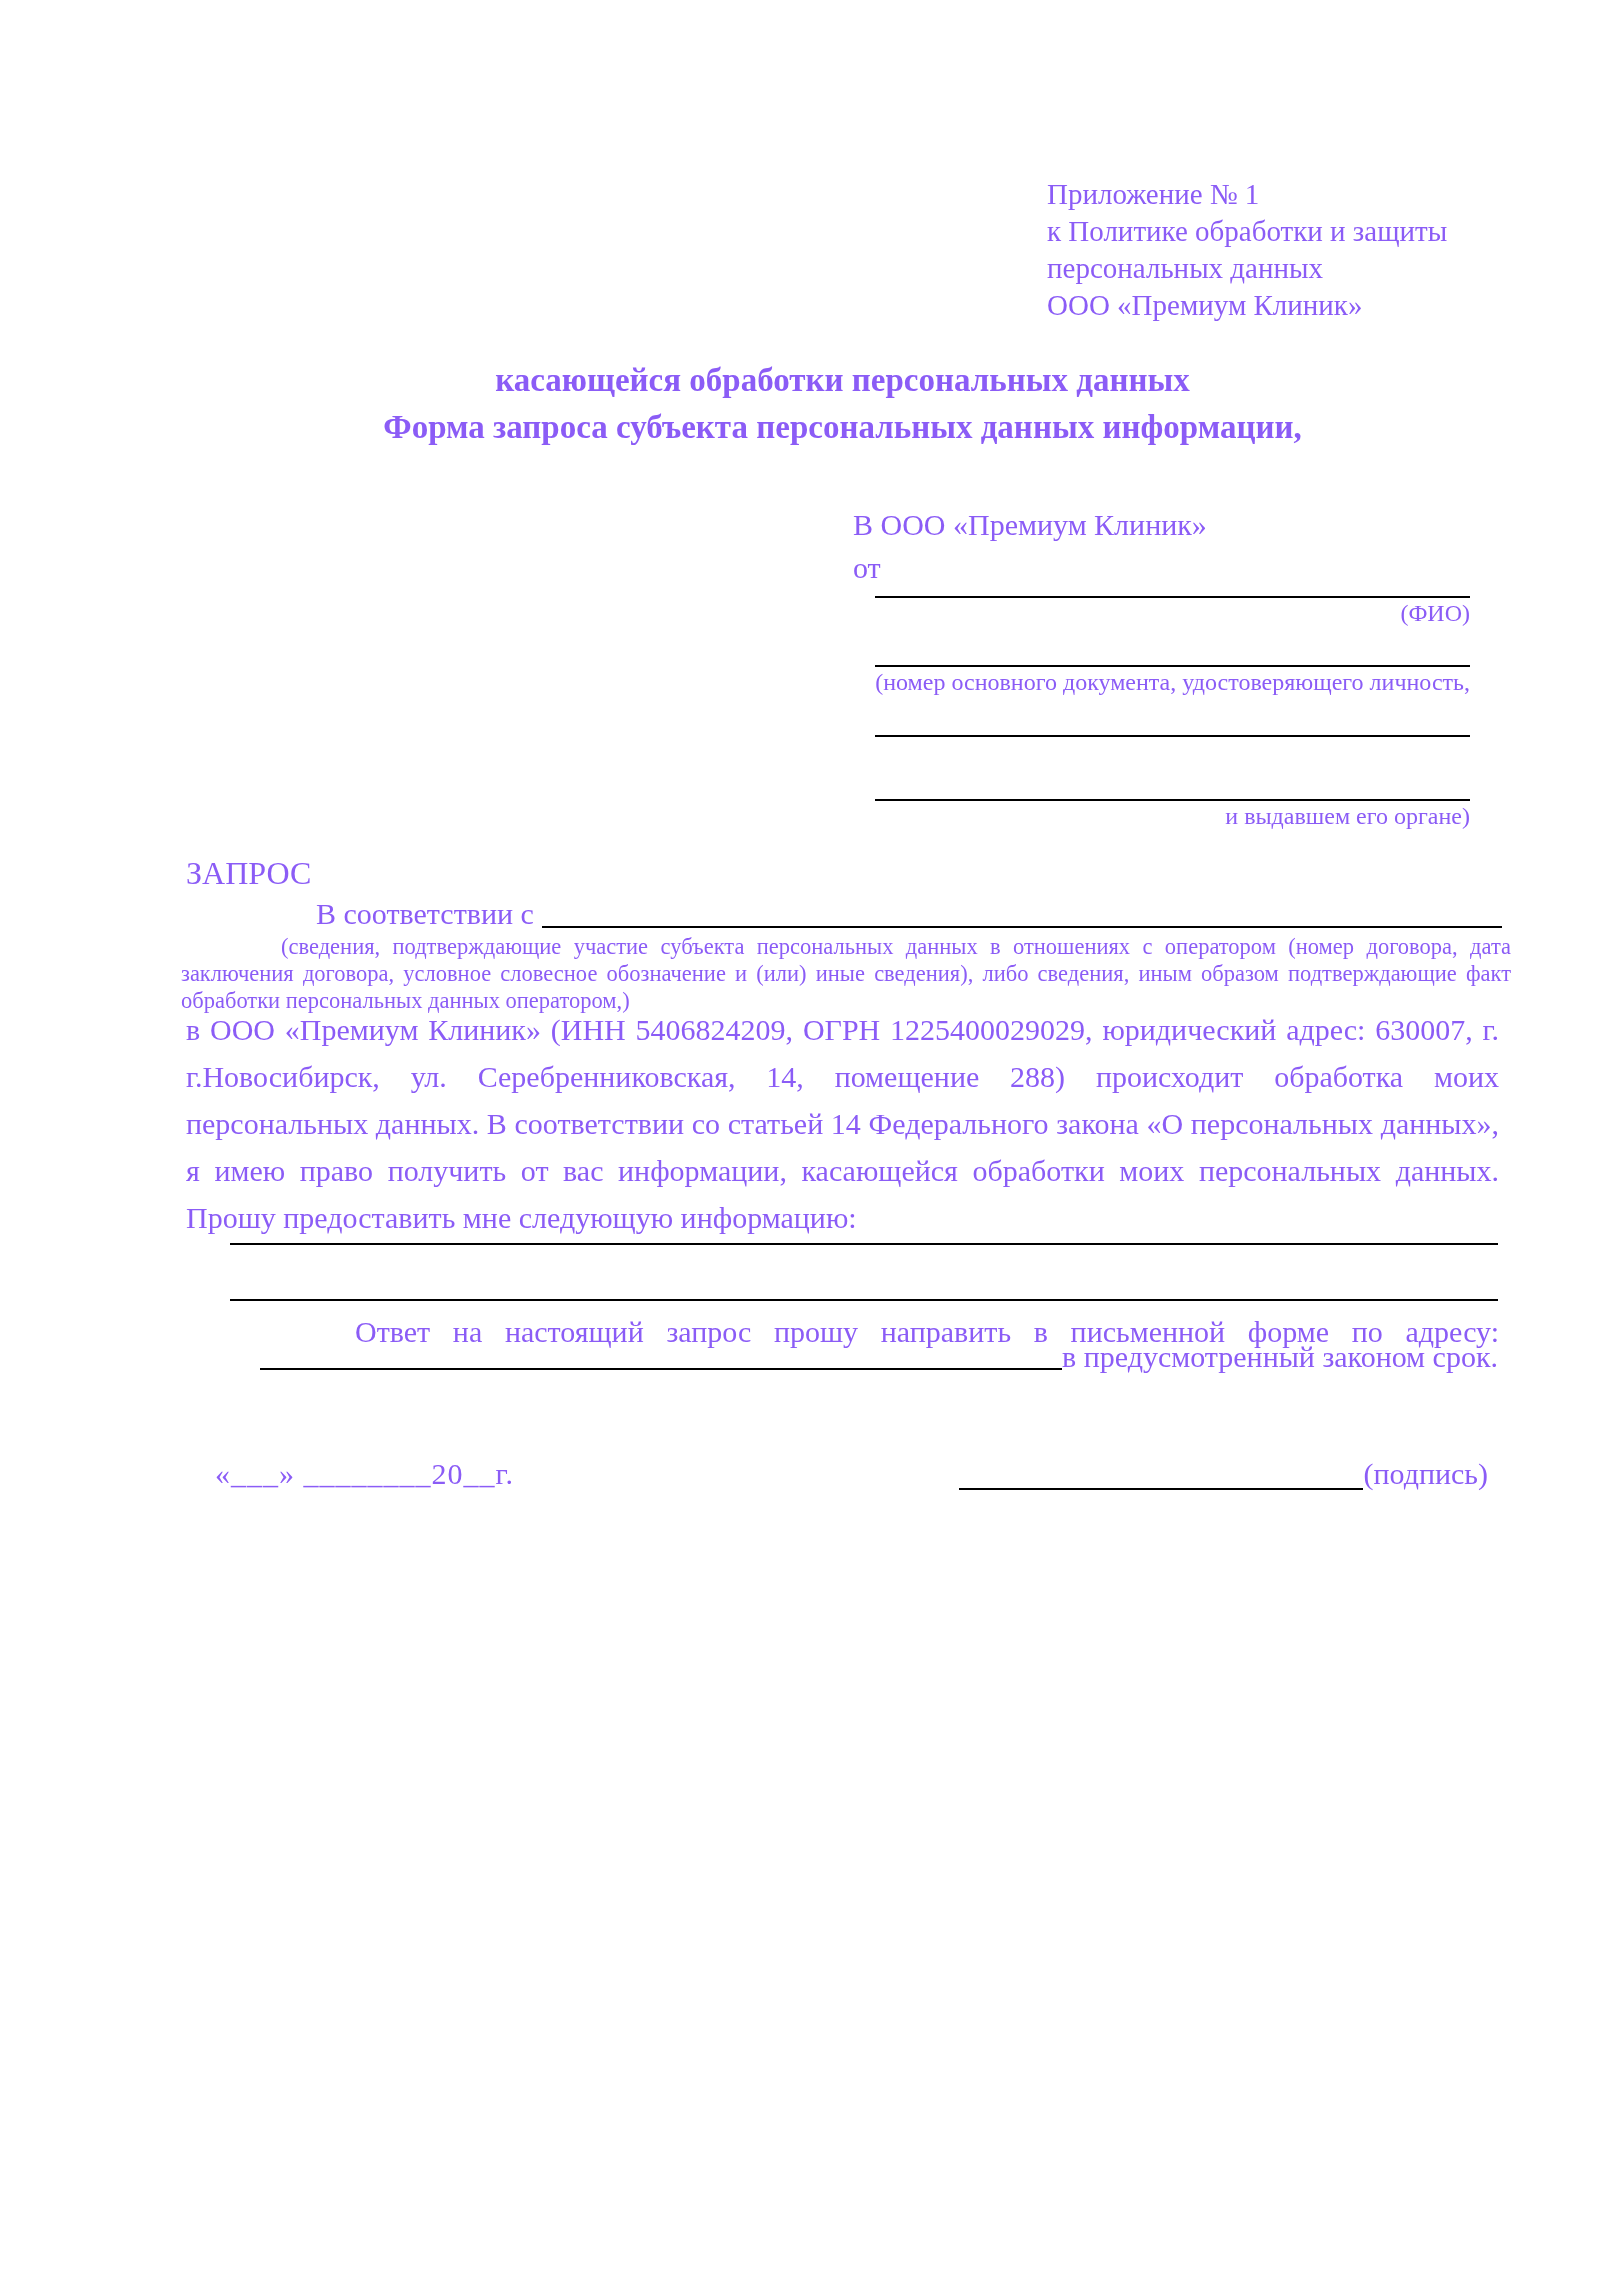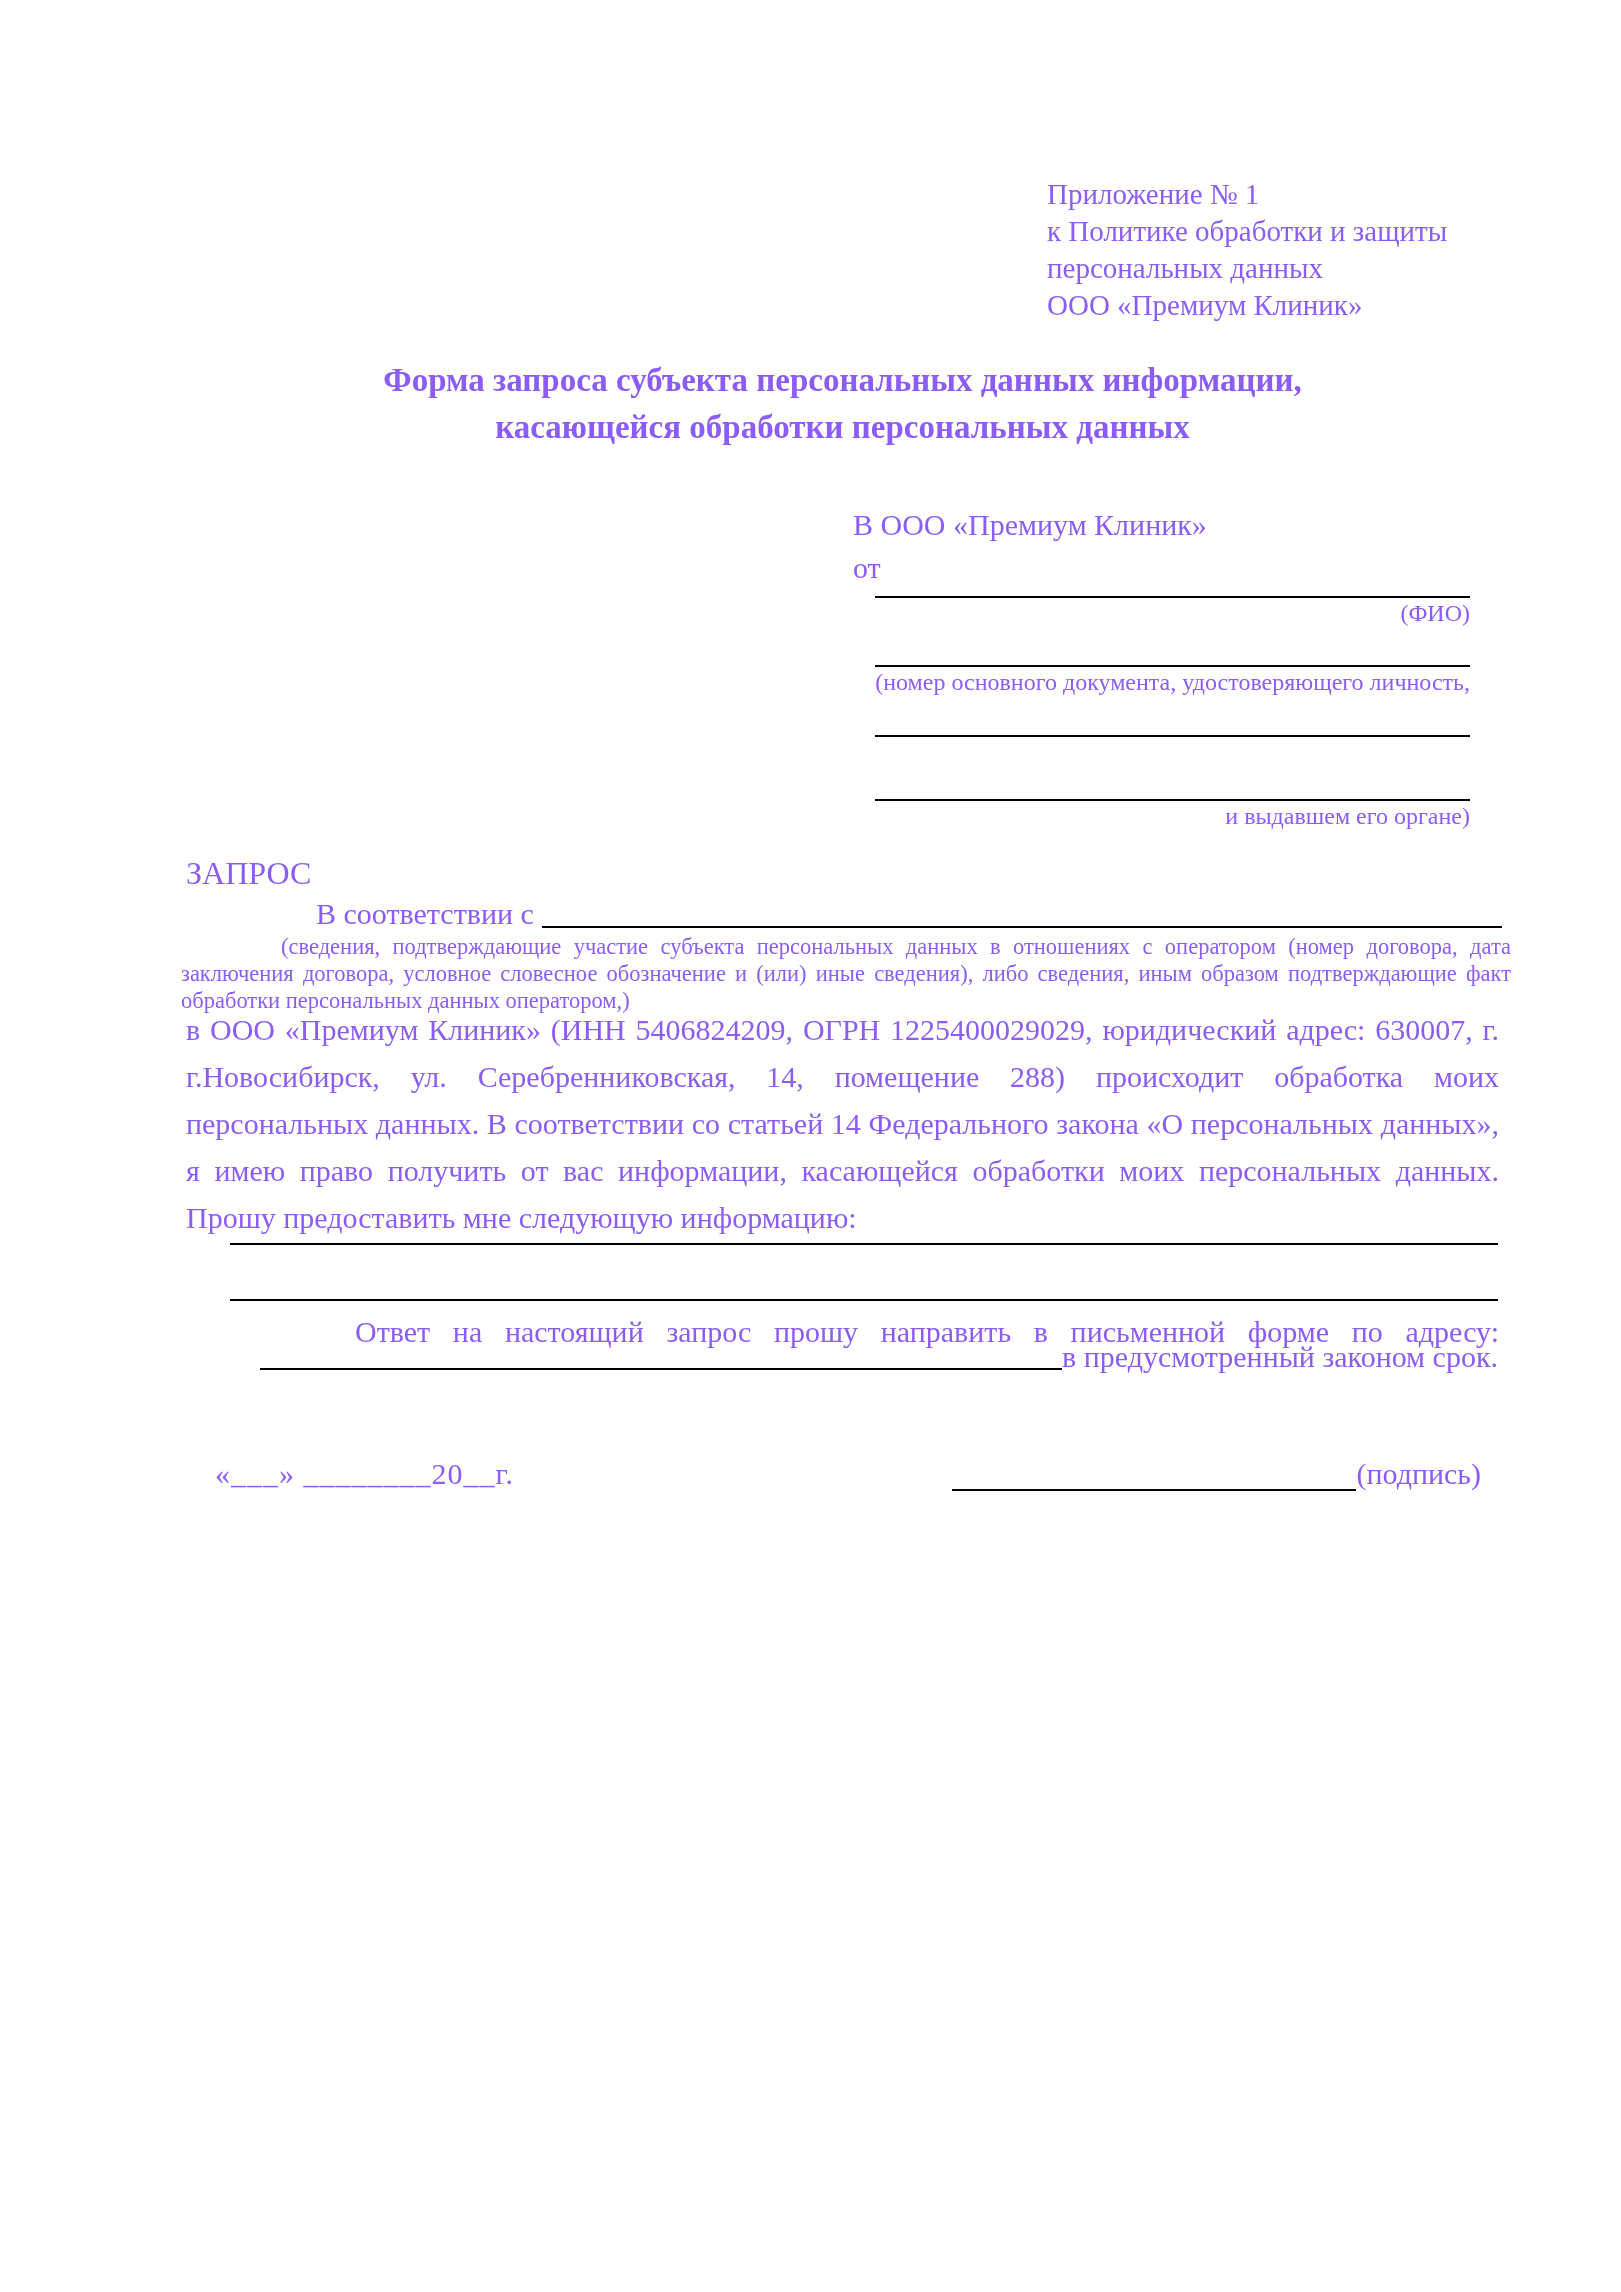--- a/index.html
+++ b/index.html
@@ -36,39 +36,39 @@
   .blank2{left:230px;right:123px;top:1299px;}
   .answer-line1{position:absolute;left:186px;right:122px;top:1312px;font-size:30px;line-height:39px;
     padding-left:169px;box-sizing:border-box;text-align:justify;text-align-last:justify;}
   .answer-line2{position:absolute;left:186px;right:123px;top:1341px;display:flex;font-size:30px;line-height:31px;}
   .answer-line2 .pad{width:74px;}
   .answer-line2 .blank{flex:1;border-bottom:2.9px solid #000;margin-bottom:2px;}
   .answer-line2 .suffix{white-space:nowrap;}
   
   .bottom-row{position:absolute;left:186px;right:122px;top:1457px;height:39px;font-size:30px;}
   .date-part{position:absolute;left:29px;top:0;letter-spacing:1px;}
-  .sign-part{position:absolute;right:18px;top:0;display:flex;align-items:flex-end;}
+  .sign-part{position:absolute;right:11px;top:0;display:flex;}
   .sign-part .sign-blank{width:404px;border-bottom:2.9px solid #000;height:31px;}
   .sign-part .sign-caption{white-space:nowrap;}
 </style>
 </head>
 <body>
 
 <div class="page">
 
   <div class="appendix">
     <div>Приложение № 1</div>
     <div>к Политике обработки и защиты</div>
     <div>персональных данных</div>
     <div>ООО «Премиум Клиник»</div>
   </div>
 
   <div class="doc-title">
+    <div>касающейся обработки персональных данных</div>
     <div>Форма запроса субъекта персональных данных информации,</div>
-    <div>касающейся обработки персональных данных</div>
   </div>
 
   <div class="addressee">
     <div class="addr-to">В ООО «Премиум Клиник»</div>
     <div class="addr-from">от</div>
 
     <div class="blank-rule addr-rule" style="top:88px;"></div>
     <div class="addr-caption" style="top:92px;">(ФИО)</div>
 
     <div class="blank-rule addr-rule" style="top:157px;"></div>

